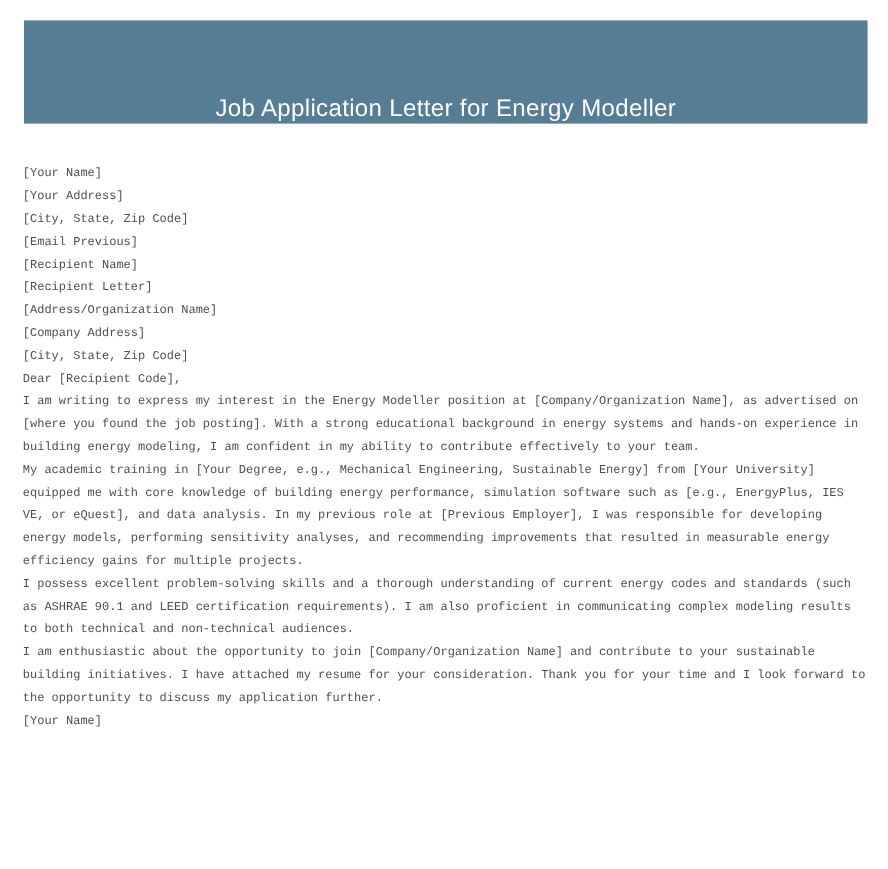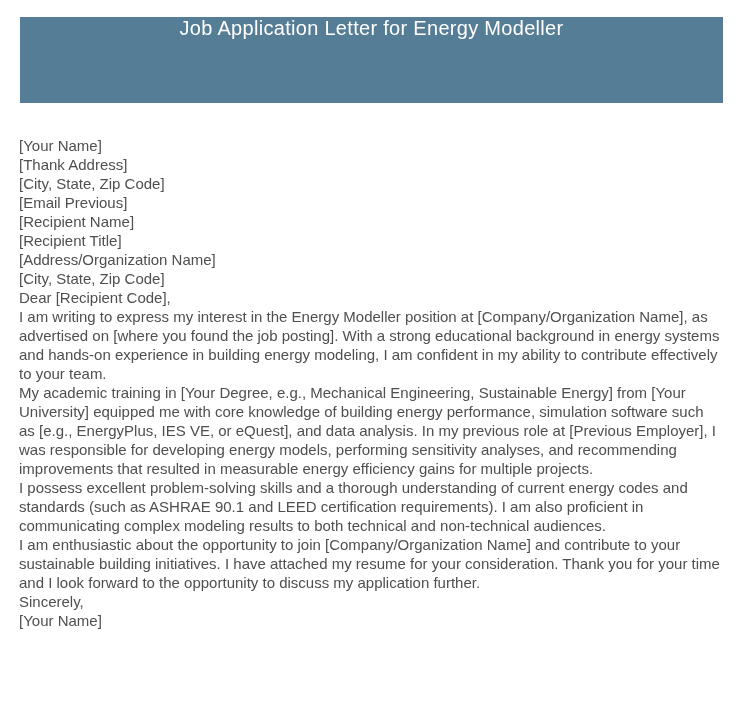--- a/index.html
+++ b/index.html
@@ -18,64 +18,65 @@
     width: 740px;
     min-height: 724px;
     background: var(--page-bg);
     font-family: "Liberation Sans", "DejaVu Sans", sans-serif;
   }
   .banner {
     margin: 17px 17px 0 20px;
     height: 86px;
     background: var(--banner-bg);
     display: flex;
-    align-items: flex-start;
+    align-items: flex-end;
     justify-content: center;
   }
   .banner h1 {
     margin: 0;
     color: var(--banner-text);
     font-size: 20px;
     font-weight: 500;
     letter-spacing: 0.3px;
     text-align: center;
   }
   .letter {
     margin: 33px 17px 0 19px;
     width: 704px;
     color: var(--body-text);
-    font-size: 15px;
+    font-size: 10px;
     line-height: 19px;
     font-weight: 400;
+    font-family: Liberation Mono, monospace;
   }
   .letter p {
     margin: 0;
     padding: 0;
   }
 </style>
 </head>
 <body>
 
 <div class="page">
 
   <header class="banner">
     <h1>Job Application Letter for Energy Modeller</h1>
   </header>
 
   <main class="letter">
     <p>[Your Name]</p>
-    <p>[Thank Address]</p>
+    <p>[Your Address]</p>
     <p>[City, State, Zip Code]</p>
     <p>[Email Previous]</p>
     <p>[Recipient Name]</p>
-    <p>[Recipient Title]</p>
+    <p>[Recipient Letter]</p>
     <p>[Address/Organization Name]</p>
+    <p>[Company Address]</p>
     <p>[City, State, Zip Code]</p>
     <p>Dear [Recipient Code],</p>
     <p>I am writing to express my interest in the Energy Modeller position at [Company/Organization Name], as advertised on [where you found the job posting]. With a strong educational background in energy systems and hands-on experience in building energy modeling, I am confident in my ability to contribute effectively to your team.</p>
     <p>My academic training in [Your Degree, e.g., Mechanical Engineering, Sustainable Energy] from [Your University] equipped me with core knowledge of building energy performance, simulation software such as [e.g., EnergyPlus, IES VE, or eQuest], and data analysis. In my previous role at [Previous Employer], I was responsible for developing energy models, performing sensitivity analyses, and recommending improvements that resulted in measurable energy efficiency gains for multiple projects.</p>
     <p>I possess excellent problem-solving skills and a thorough understanding of current energy codes and standards (such as ASHRAE 90.1 and LEED certification requirements). I am also proficient in communicating complex modeling results to both technical and non-technical audiences.</p>
     <p>I am enthusiastic about the opportunity to join [Company/Organization Name] and contribute to your sustainable building initiatives. I have attached my resume for your consideration. Thank you for your time and I look forward to the opportunity to discuss my application further.</p>
-    <p>Sincerely,</p>
     <p>[Your Name]</p>
   </main>
 
 </div>
 
 </body></html>

